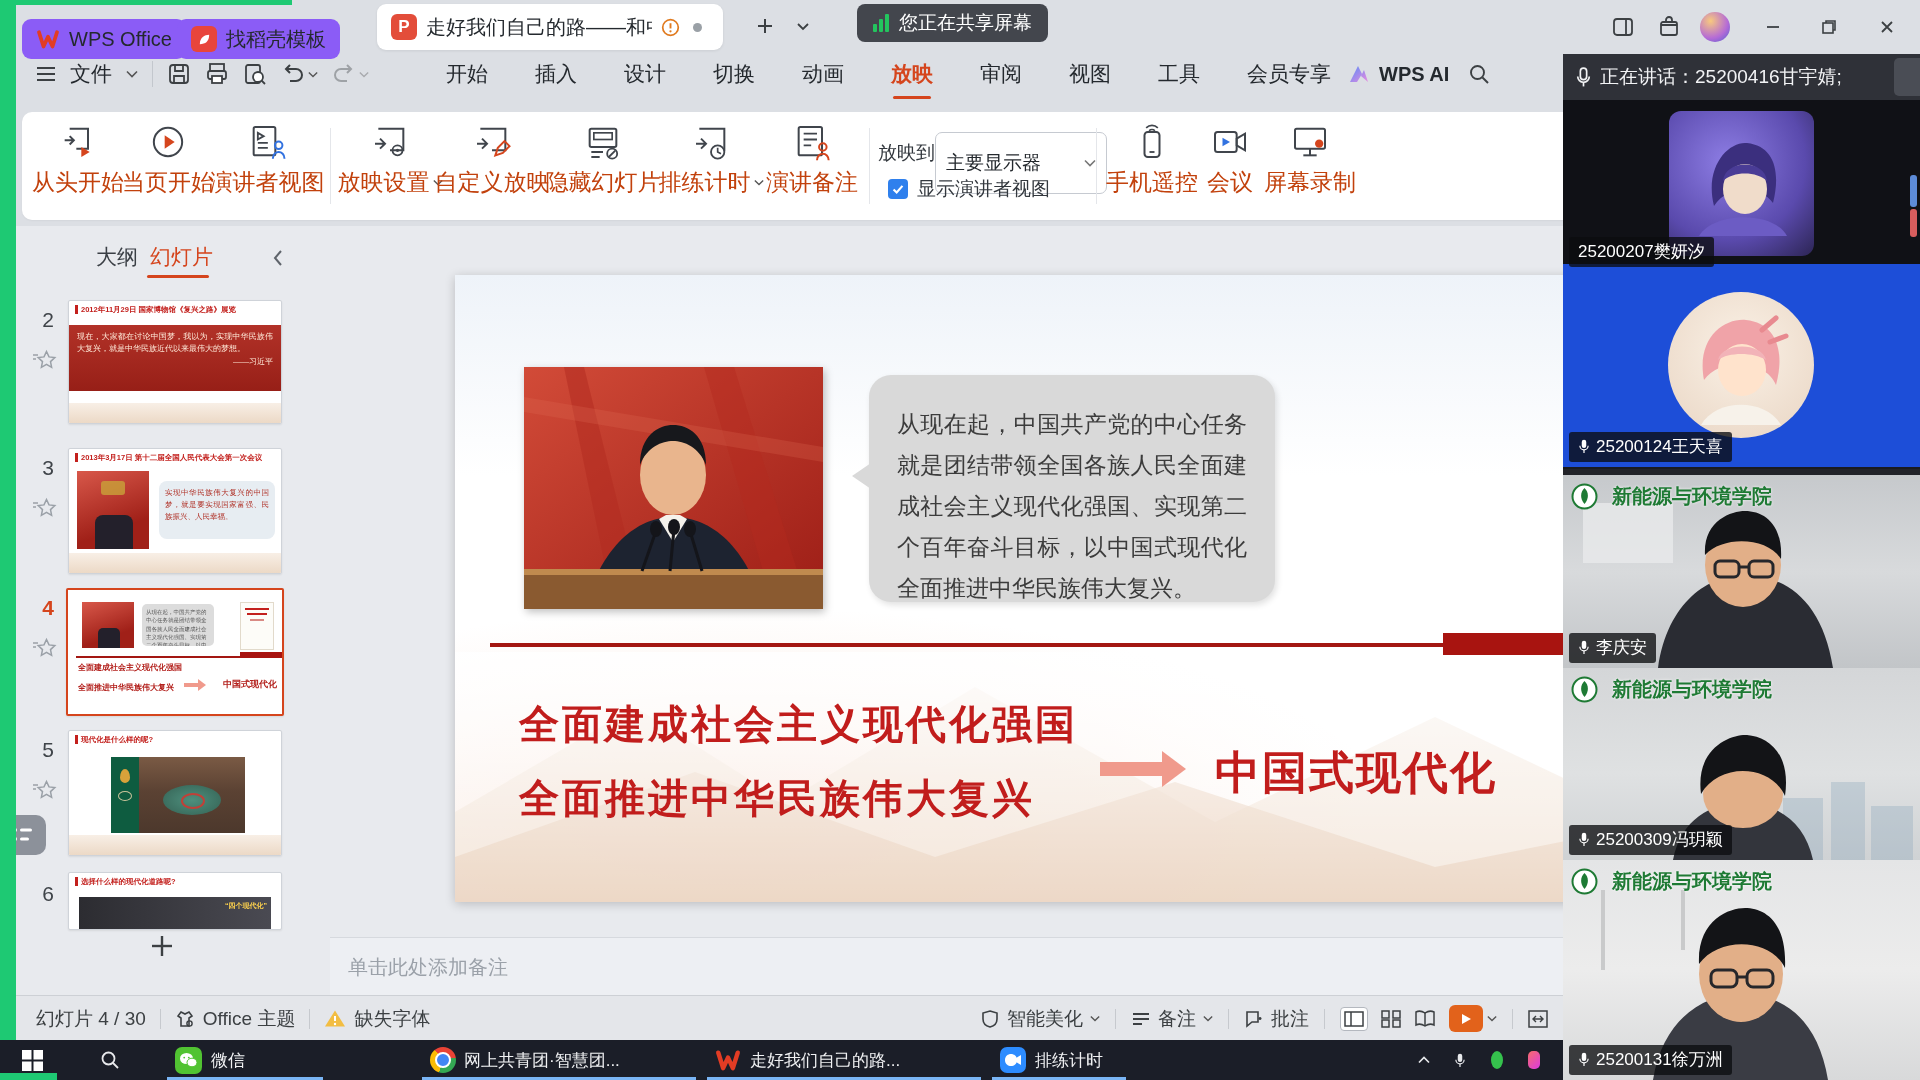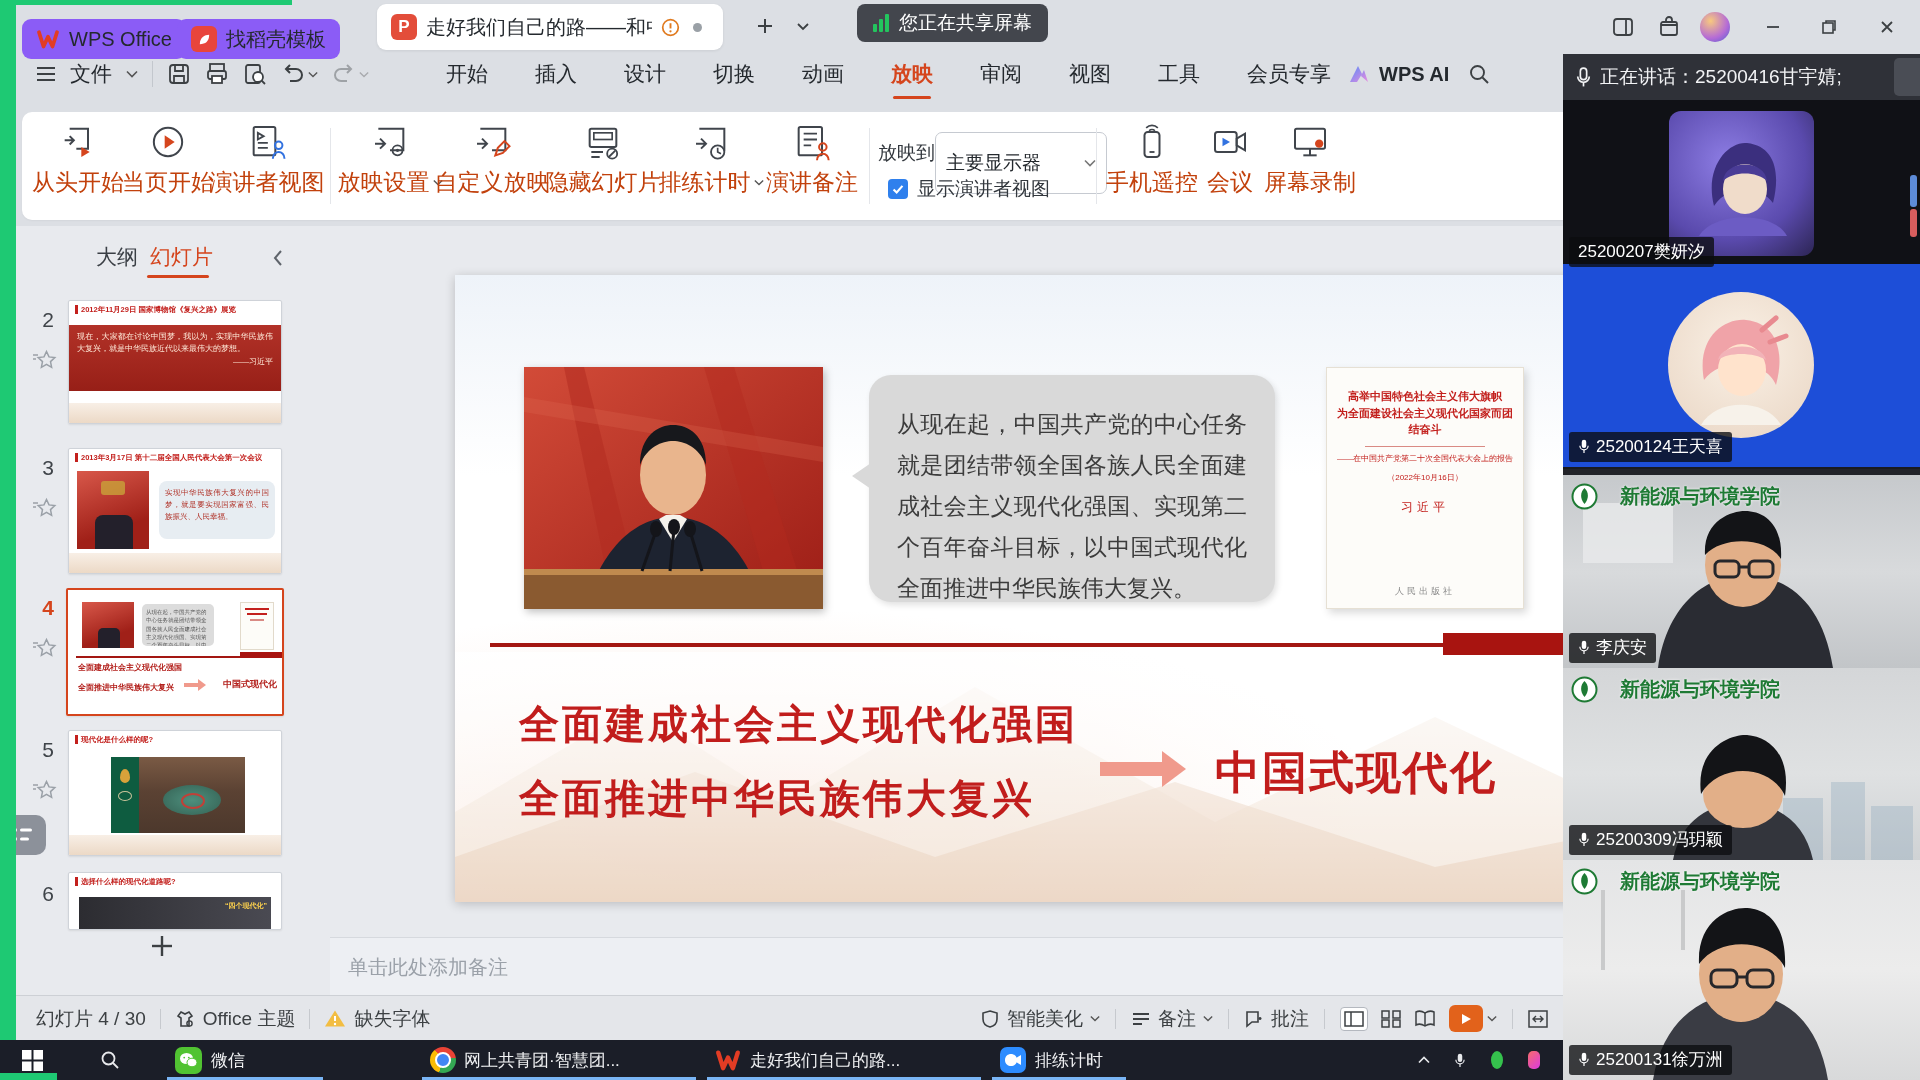--- a/index.html
+++ b/index.html
@@ -96,21 +96,21 @@
   .tapp.noline::after{display:none;}
   .tapp.on{background:#3d4250;}
 
   
   #meeting{left:1563px;top:54px;width:357px;height:1026px;background:#222329;z-index:50;overflow:hidden;}
   .mtop{position:absolute;left:0;top:0;width:100%;height:46px;background:#2f3138;display:flex;align-items:center;
     gap:8px;padding:0 12px;box-sizing:border-box;color:#f2f3f5;font-size:19px;}
   .vtile{position:absolute;left:0;width:357px;overflow:hidden;border-bottom:2px solid #1a1b20;}
   .pbadge{position:absolute;left:6px;bottom:5px;background:rgba(12,13,16,.78);color:#fff;font-size:17px;
     padding:3px 9px 4px;border-radius:3px;display:flex;align-items:center;gap:6px;z-index:3;white-space:nowrap;}
-  .orglogo{position:absolute;top:8px;left:8px;display:flex;align-items:center;gap:22px;z-index:2;justify-content:flex-end;}
+  .orglogo{position:absolute;top:8px;left:8px;display:flex;align-items:center;gap:14px;z-index:2;justify-content:flex-end;}
   .orgtxt{color:#1e7a34;font-weight:bold;font-size:20px;text-shadow:0 0 3px rgba(255,255,255,.9);}
 </style>
 </head>
 <body>
 
 <div id="screen">
 
   <div id="chrome" class="abs">
 
     <div class="tab" style="left:6px;">
@@ -566,29 +566,20 @@
             <ellipse cx="132" cy="162" rx="6" ry="8"></ellipse>
             <ellipse cx="150" cy="160" rx="6" ry="8"></ellipse>
             <ellipse cx="166" cy="162" rx="6" ry="8"></ellipse>
           </g>
       </svg>
 
       <div class="bubble">
         <span>从现在起，中国共产党的中心任务就是团结带领全国各族人民全面建成社会主义现代化强国、实现第二个百年奋斗目标，以中国式现代化全面推进中华民族伟大复兴。</span>
       </div>
 
-      <div class="book">
-        <div style="font-size:11px;font-weight:bold;line-height:1.5;">高举中国特色社会主义伟大旗帜</div>
-        <div style="font-size:11px;font-weight:bold;line-height:1.5;">为全面建设社会主义现代化国家而团结奋斗</div>
-        <div style="width:120px;height:1px;background:#d98a84;margin:8px 0 6px;"></div>
-        <div style="font-size:8px;line-height:1.4;">——在中国共产党第二十次全国代表大会上的报告</div>
-        <div style="font-size:8px;margin-top:8px;">（2022年10月16日）</div>
-        <div style="font-size:12px;margin-top:16px;letter-spacing:4px;">习近平</div>
-        <div style="font-size:9px;color:#8a8a8a;margin-top:auto;letter-spacing:3px;">人民出版社</div>
-      </div>
 
       <div class="abs" style="left:35px;top:368px;width:1273px;height:4px;background:#a31712;"></div>
       <div class="abs" style="left:988px;top:358px;width:320px;height:22px;background:#a81410;"></div>
 
       <div class="goal" style="top:422px;">全面建成社会主义现代化强国</div>
       <div class="goal" style="top:496px;">全面推进中华民族伟大复兴</div>
       <div class="arrow"></div>
       <div class="result">中国式现代化</div>
     </div>
   </div>

